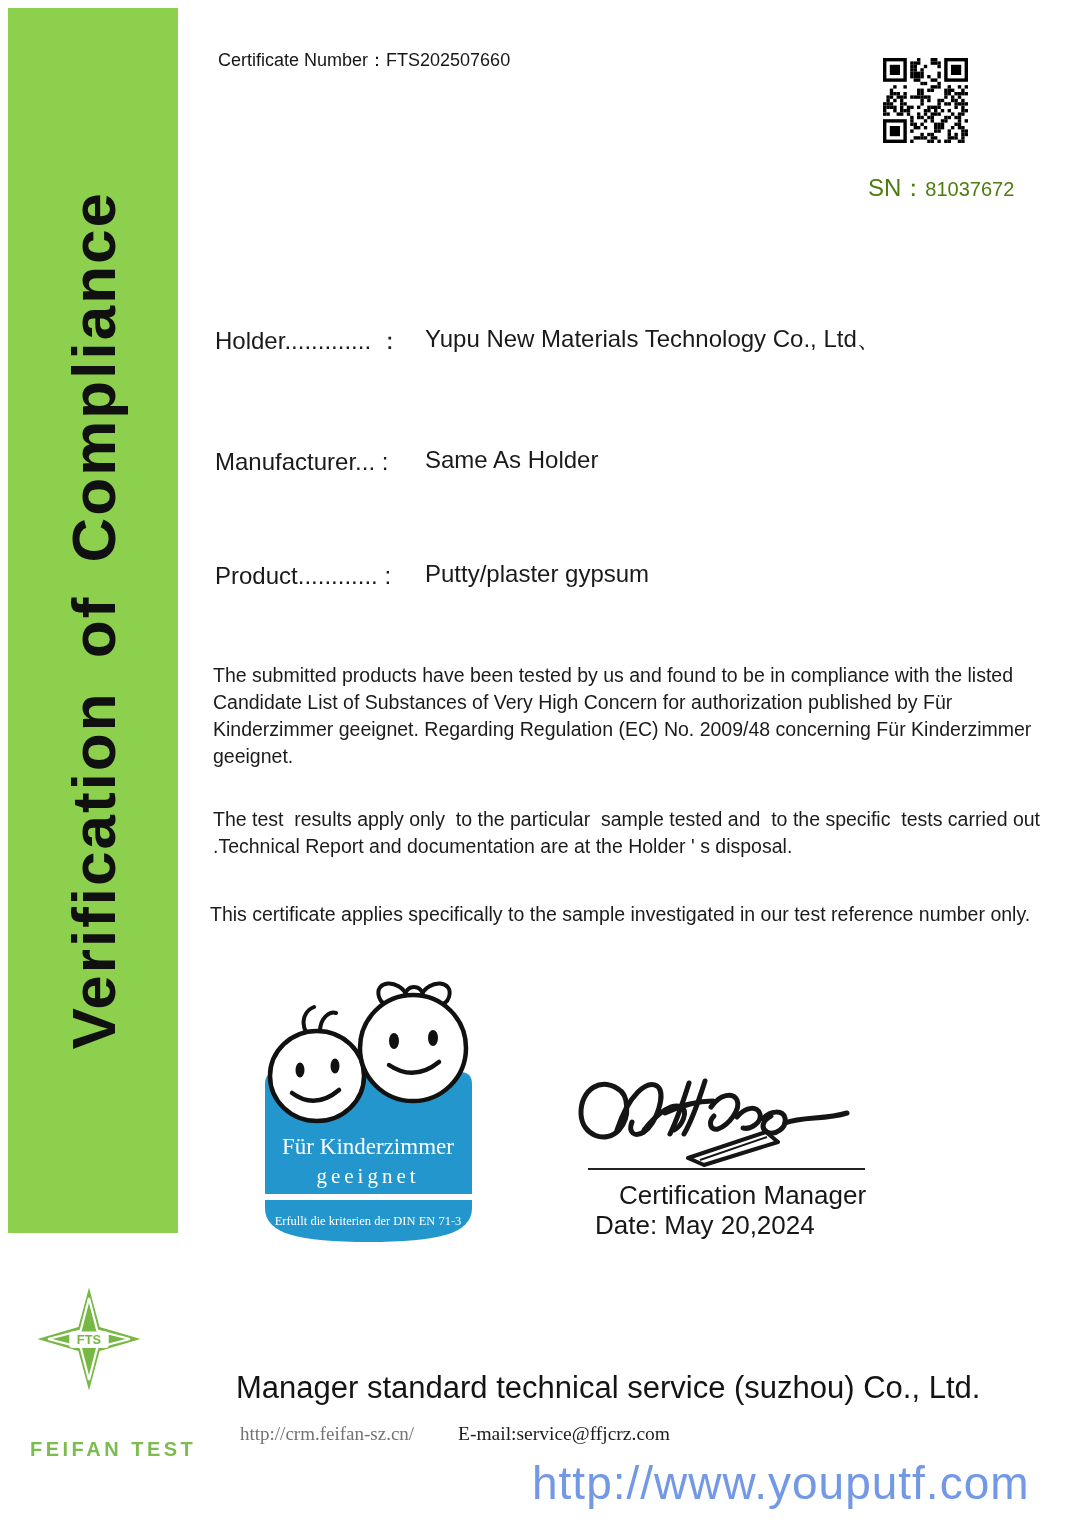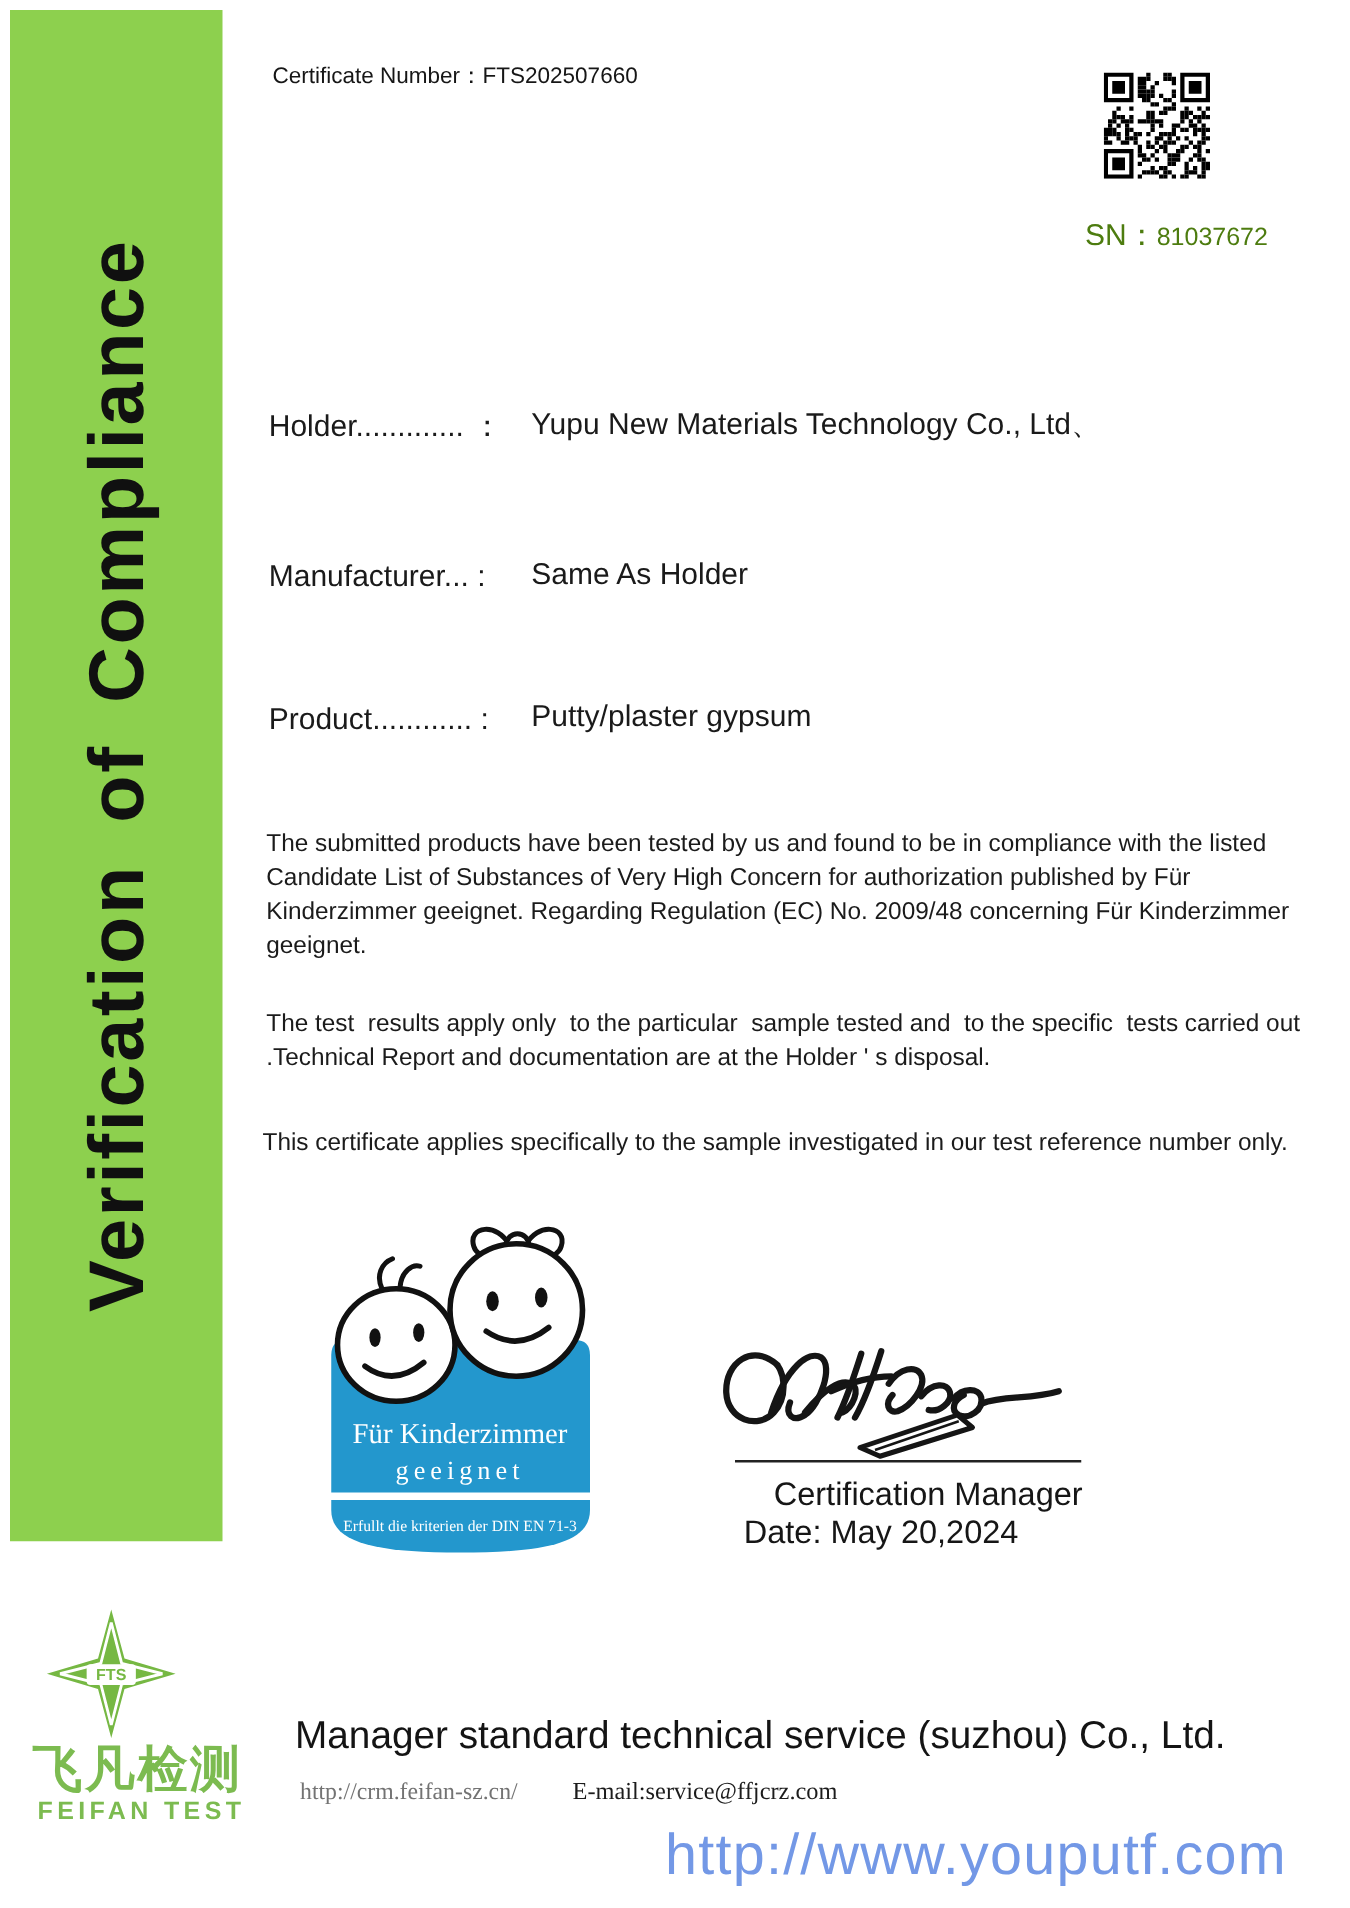--- a/index.html
+++ b/index.html
@@ -351,21 +351,20 @@
   <div class="sig-line"></div>
   <div class="sig-role">Certification Manager</div>
   <div class="sig-date">Date: May 20,2024</div>
 
   <svg class="fts-star" width="106" height="106" viewBox="0 0 140 140">
     <polygon points="70,2 84,54 138,70 84,86 70,138 56,86 2,70 56,54" fill="#76B843"></polygon>
     <polygon points="70,16 81,59 124,70 81,81 70,124 59,81 16,70 59,59" fill="none" stroke="#ffffff" stroke-width="3"></polygon>
     <rect x="44" y="60" width="52" height="22" rx="4" fill="#ffffff"></rect>
     <text x="70" y="77" text-anchor="middle" font-size="17" font-weight="bold" font-family="Liberation Sans, sans-serif" fill="#76B843">FTS</text>
   </svg>
-  <div class="logo-cn" style="color: rgb(124, 187, 80);">飞凡检测</div>
   <div class="logo-en" style="color: rgb(124, 187, 80);">FEIFAN TEST</div>
 
   <div class="company">Manager standard technical service (suzhou) Co., Ltd.</div>
   <div class="website">http://crm.feifan-sz.cn/</div>
   <div class="email">E-mail:service@ffjcrz.com</div>
 
   <div class="watermark" style="color: rgb(115, 152, 230);">http://www.youputf.com</div>
 
 </div>
 

